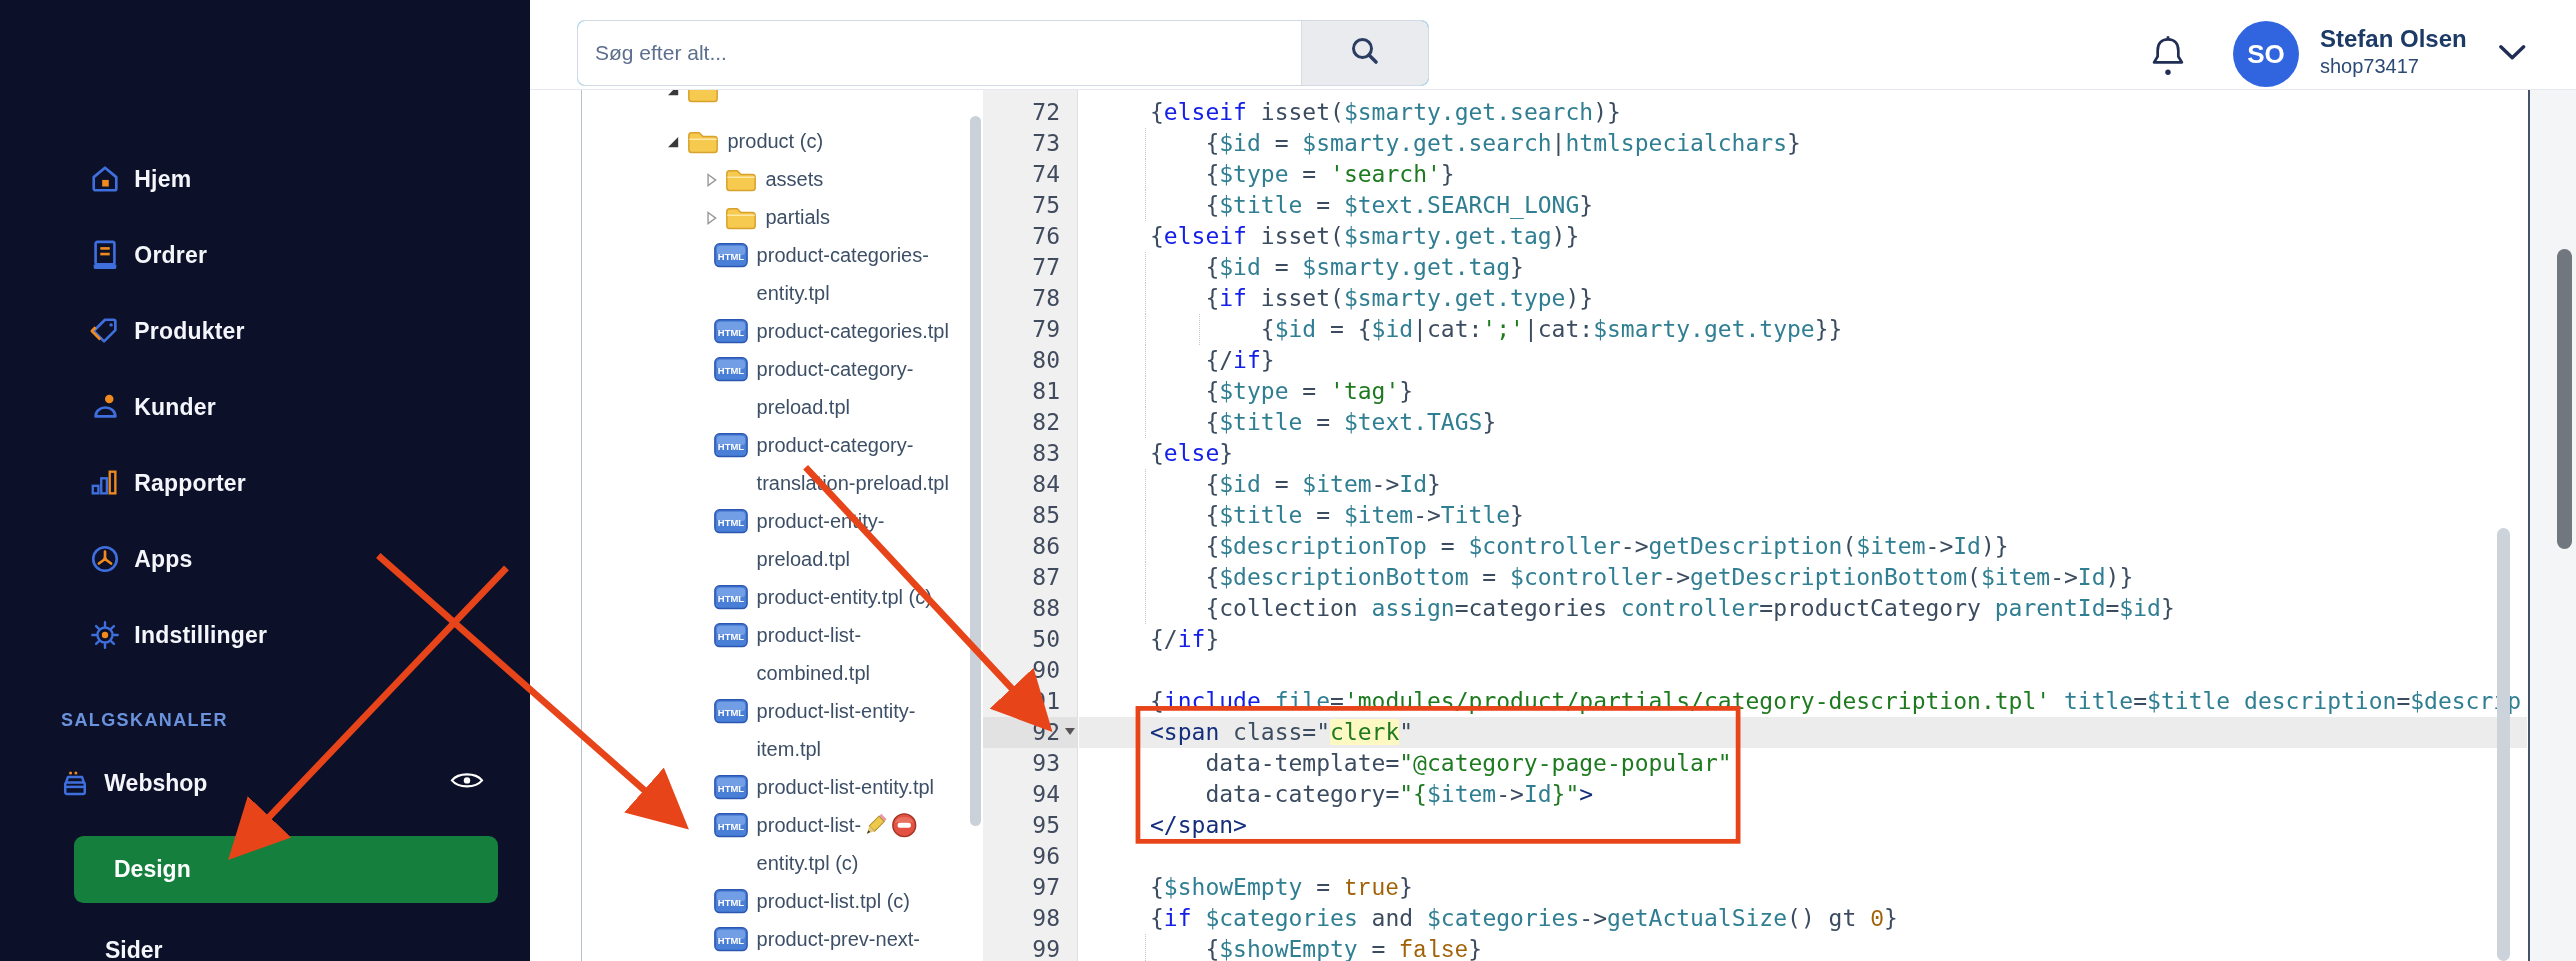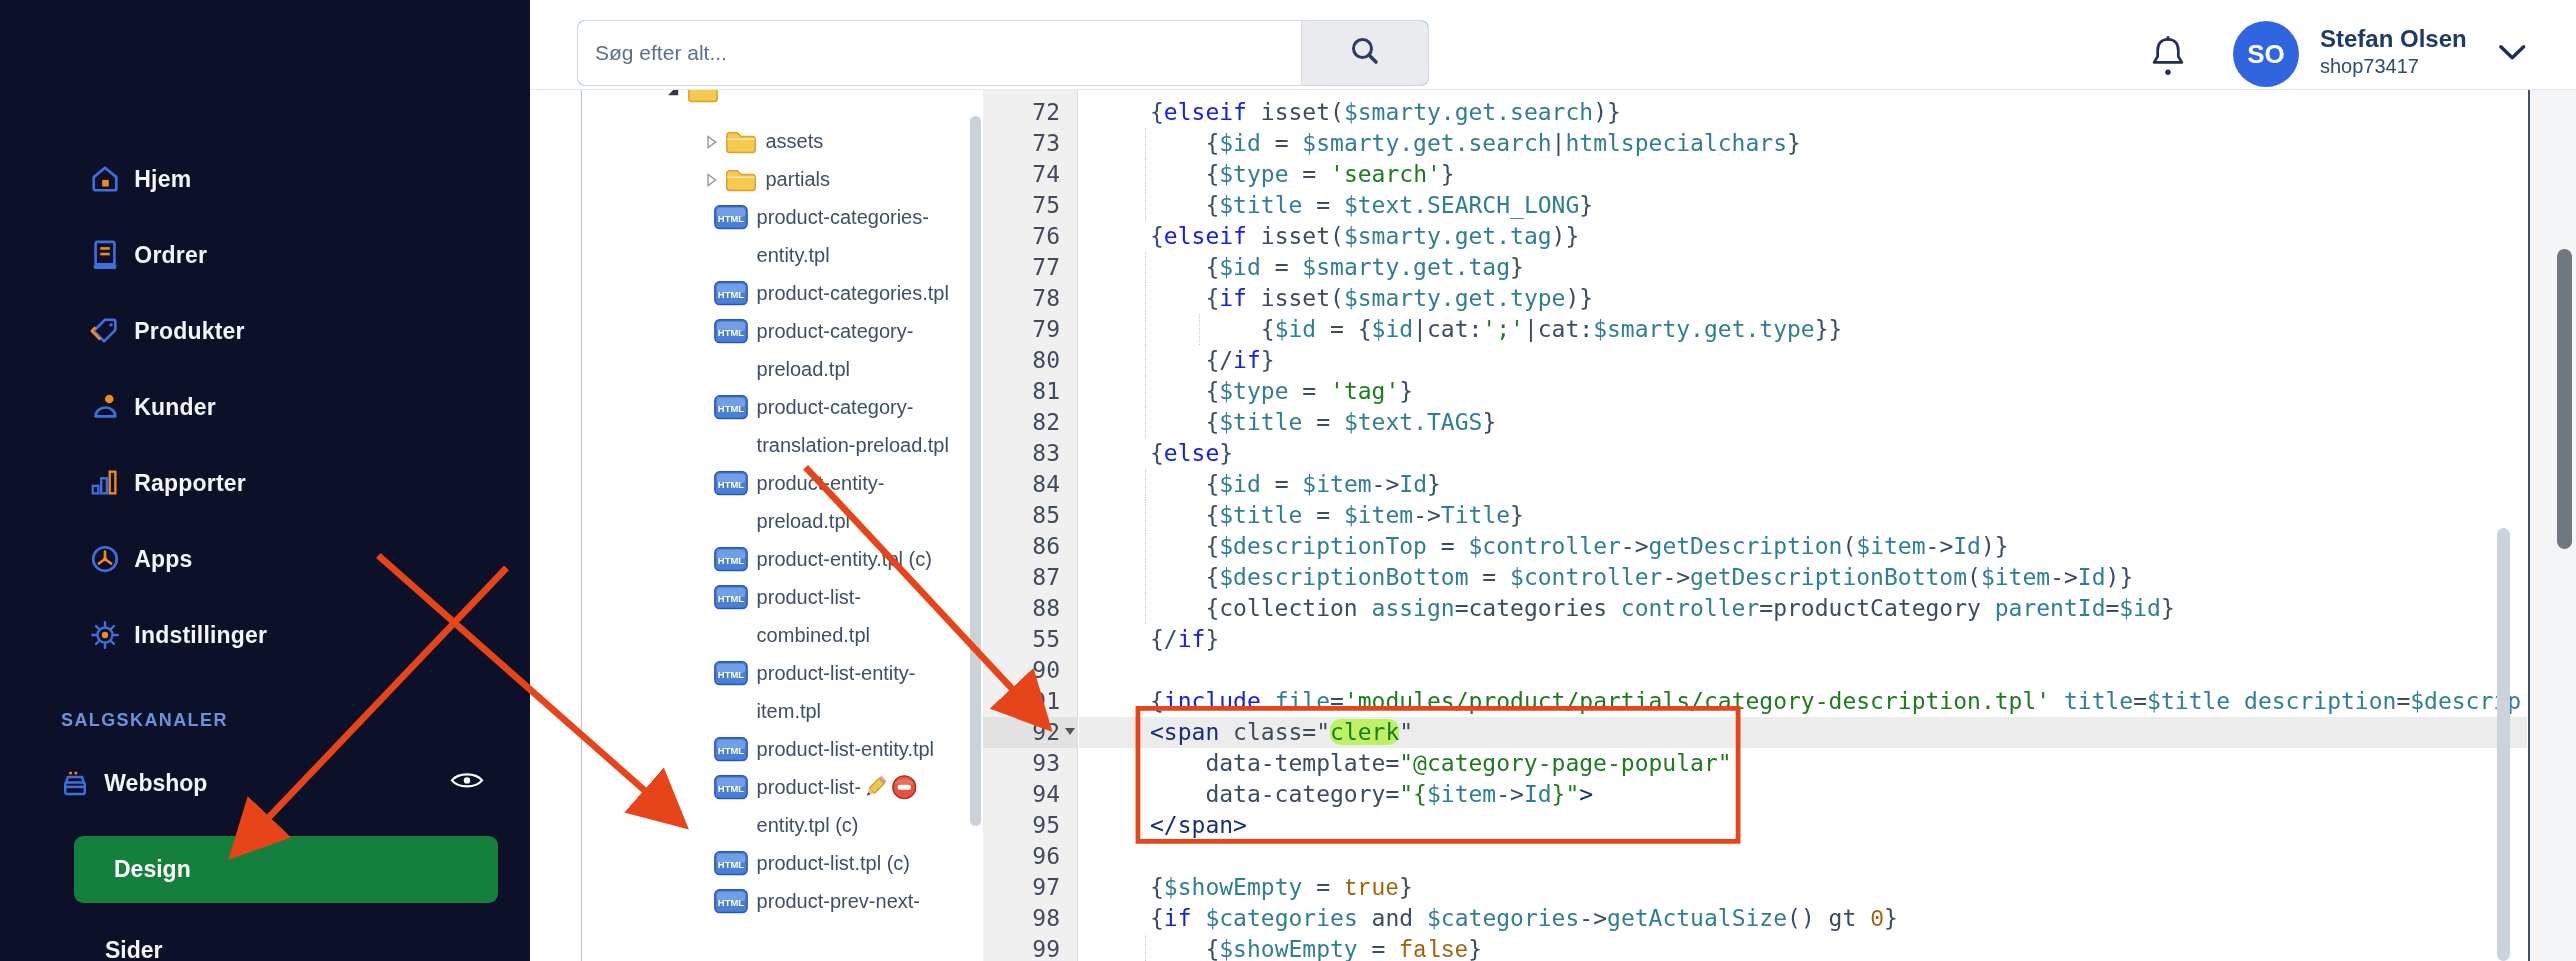--- a/index.html
+++ b/index.html
@@ -66,21 +66,21 @@
                   border-left:5.7px solid transparent;border-right:5.7px solid transparent;
                   border-top:7.6px solid #555;cursor:pointer;}
   .code-area{position:absolute;left:1079px;top:90px;width:1448px;bottom:0;overflow:hidden;
              background:#fff;padding-top:6.6px;box-sizing:border-box;cursor:text;}
   .code-line{position:relative;height:31px;line-height:31px;white-space:pre;
              font-family:"DejaVu Sans Mono",monospace;font-size:23px;padding-left:71px;box-sizing:border-box;}
   .code-line.hl{background:#ececec;}
   .guide{position:absolute;top:0;bottom:0;border-left:0.9px dotted #c6c6c6;}
   .tk-t{color:#3c4c60;} .tk-k{color:#1420e8;text-align:center;} .tk-v{color:#2f7e92;}
   .tk-s{color:#1d7a1f;} .tk-g{color:#142d7c;} .tk-b{color:#a16207;font-family:Liberation Mono, monospace;}
-  .tk-sel{color:#1d7a1f;background:#bef264;border-radius:11px;}
+  .tk-sel{color:#1d7a1f;background:#fef9c3;border-radius:1px;}
 
   
   .code-vscroll{position:absolute;left:2497px;top:528px;width:13.3px;height:433px;
                 background:#cdd3db;border-radius:6.6px;cursor:pointer;}
   .divider{position:absolute;left:2528px;top:90px;width:2.8px;bottom:0;background:#44536b;}
   .right-strip{position:absolute;left:2530px;top:90px;width:46px;bottom:0;background:#f4f5f7;}
   .right-thumb{position:absolute;left:26.6px;top:159px;width:15px;height:300px;background:#70777f;
                border-radius:7.6px;cursor:pointer;}
 
   
@@ -202,20 +202,30 @@
   <div class="tree-panel">
     <div id="tree-items">
         <div class="tree-row" style="margin-top: -19px; margin-bottom: 13.3px; height: 38px; padding-left: 84px;">
           <span class="tgl"><svg viewBox="0 0 14 14">
               <polygon points="12,2 12,12 2,12" fill="#3a3a3a"></polygon>
             </svg></span>
           <span class="fic"><svg viewBox="0 0 36 30">
               <path d="M3 9 a3 3 0 0 1 3 -3 h8 l4 4 h12 a3 3 0 0 1 3 3 v11 a3 3 0 0 1 -3 3 H6 a3 3 0 0 1 -3 -3 Z" fill="#f6c94f" stroke="#d8a12c" stroke-width="1.6"></path>
               <path d="M3.5 13 h29" stroke="#ffe9a8" stroke-width="1.6"></path>
             </svg></span>
+        </div>
+        <div class="tree-row" style="padding-left: 84px;">
+          <span class="tgl"><svg viewBox="0 0 14 14">
+              <polygon points="12,2 12,12 2,12" fill="#3a3a3a"></polygon>
+            </svg></span>
+          <span class="fic"><svg viewBox="0 0 36 30">
+              <path d="M3 9 a3 3 0 0 1 3 -3 h8 l4 4 h12 a3 3 0 0 1 3 3 v11 a3 3 0 0 1 -3 3 H6 a3 3 0 0 1 -3 -3 Z" fill="#f6c94f" stroke="#d8a12c" stroke-width="1.6"></path>
+              <path d="M3.5 13 h29" stroke="#ffe9a8" stroke-width="1.6"></path>
+            </svg></span>
+          <span class="txt">product (c)</span>
         </div>
         <div class="tree-row" style="padding-left: 122px;">
           <span class="tgl"><svg viewBox="0 0 14 14">
               <polygon points="4,1.5 11.5,7 4,12.5" fill="#fff" stroke="#9a9a9a" stroke-width="1.4"></polygon>
             </svg></span>
           <span class="fic"><svg viewBox="0 0 36 30">
               <path d="M3 9 a3 3 0 0 1 3 -3 h8 l4 4 h12 a3 3 0 0 1 3 3 v11 a3 3 0 0 1 -3 3 H6 a3 3 0 0 1 -3 -3 Z" fill="#f6c94f" stroke="#d8a12c" stroke-width="1.6"></path>
               <path d="M3.5 13 h29" stroke="#ffe9a8" stroke-width="1.6"></path>
             </svg></span>
           <span class="txt">assets</span>
@@ -352,21 +362,21 @@
       <div class="gut-line">79</div>
       <div class="gut-line">80</div>
       <div class="gut-line">81</div>
       <div class="gut-line">82</div>
       <div class="gut-line">83</div>
       <div class="gut-line">84</div>
       <div class="gut-line">85</div>
       <div class="gut-line">86</div>
       <div class="gut-line">87</div>
       <div class="gut-line">88</div>
-      <div class="gut-line">55</div>
+      <div class="gut-line">50</div>
       <div class="gut-line">90</div>
       <div class="gut-line">91</div>
       <div class="gut-line hl">92<span class="fold"></span></div>
       <div class="gut-line">93</div>
       <div class="gut-line">94</div>
       <div class="gut-line">95</div>
       <div class="gut-line">96</div>
       <div class="gut-line">97</div>
       <div class="gut-line">98</div>
       <div class="gut-line">99</div>

